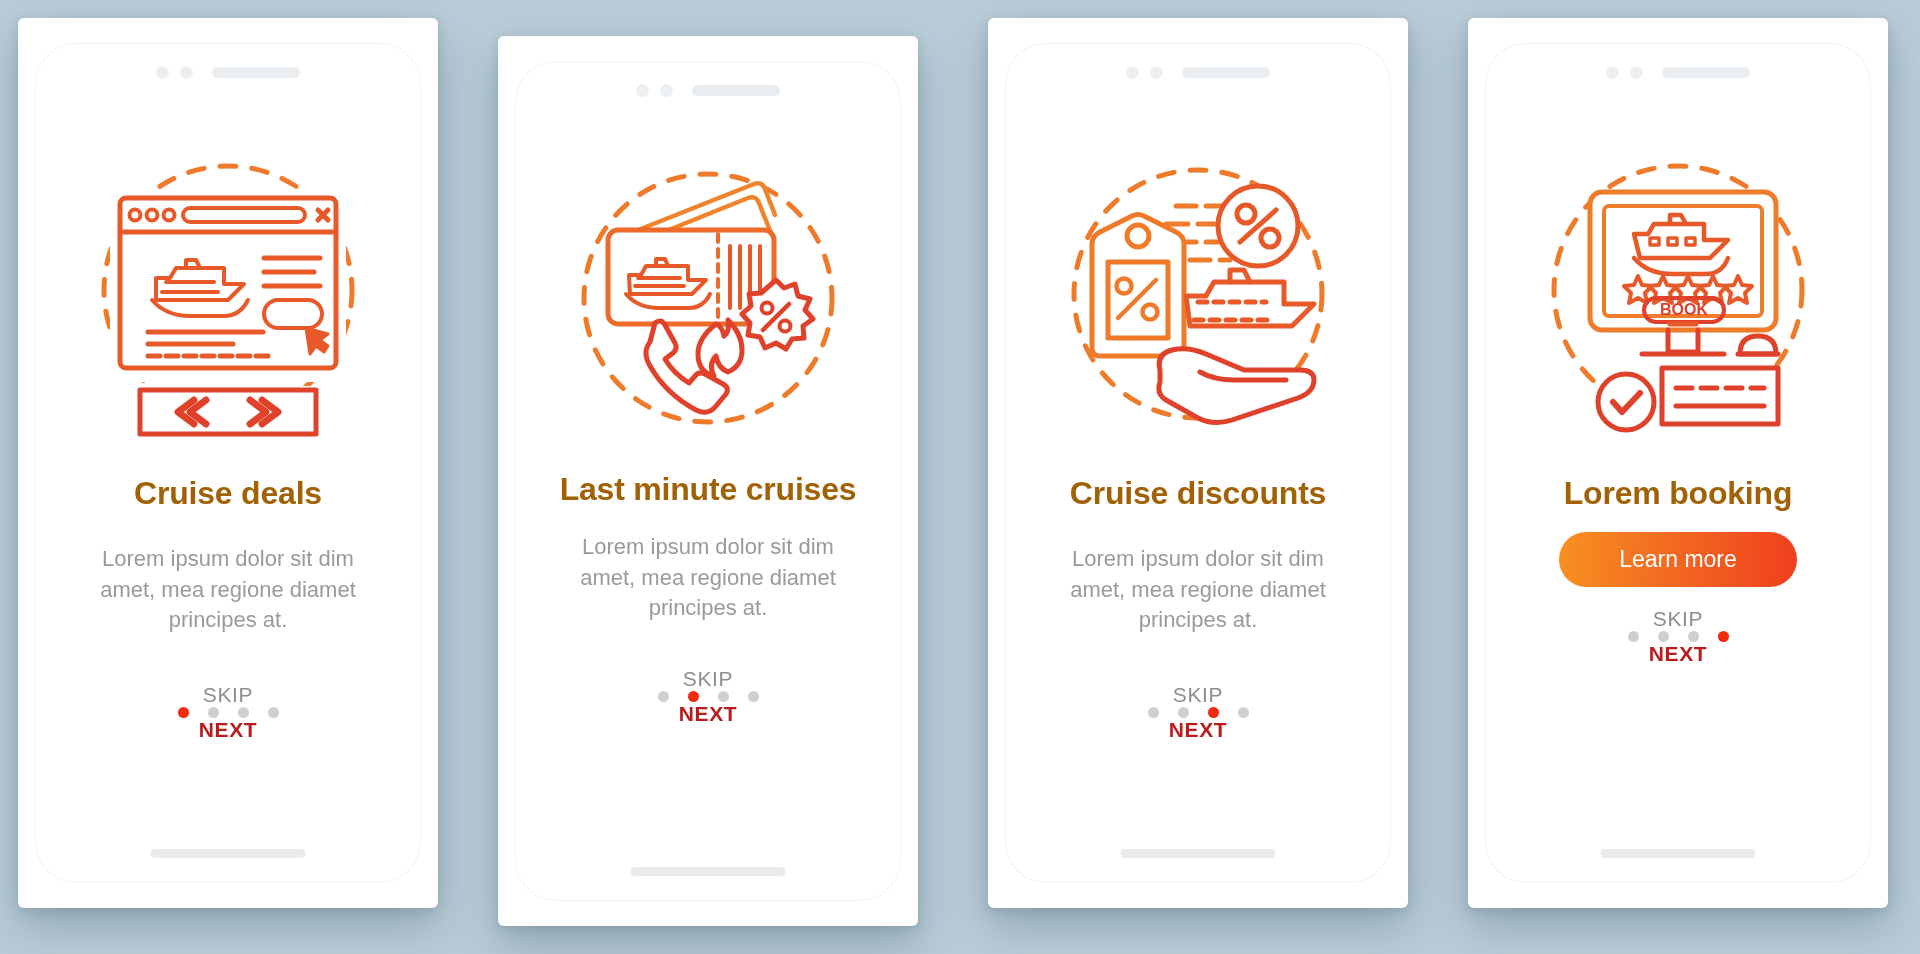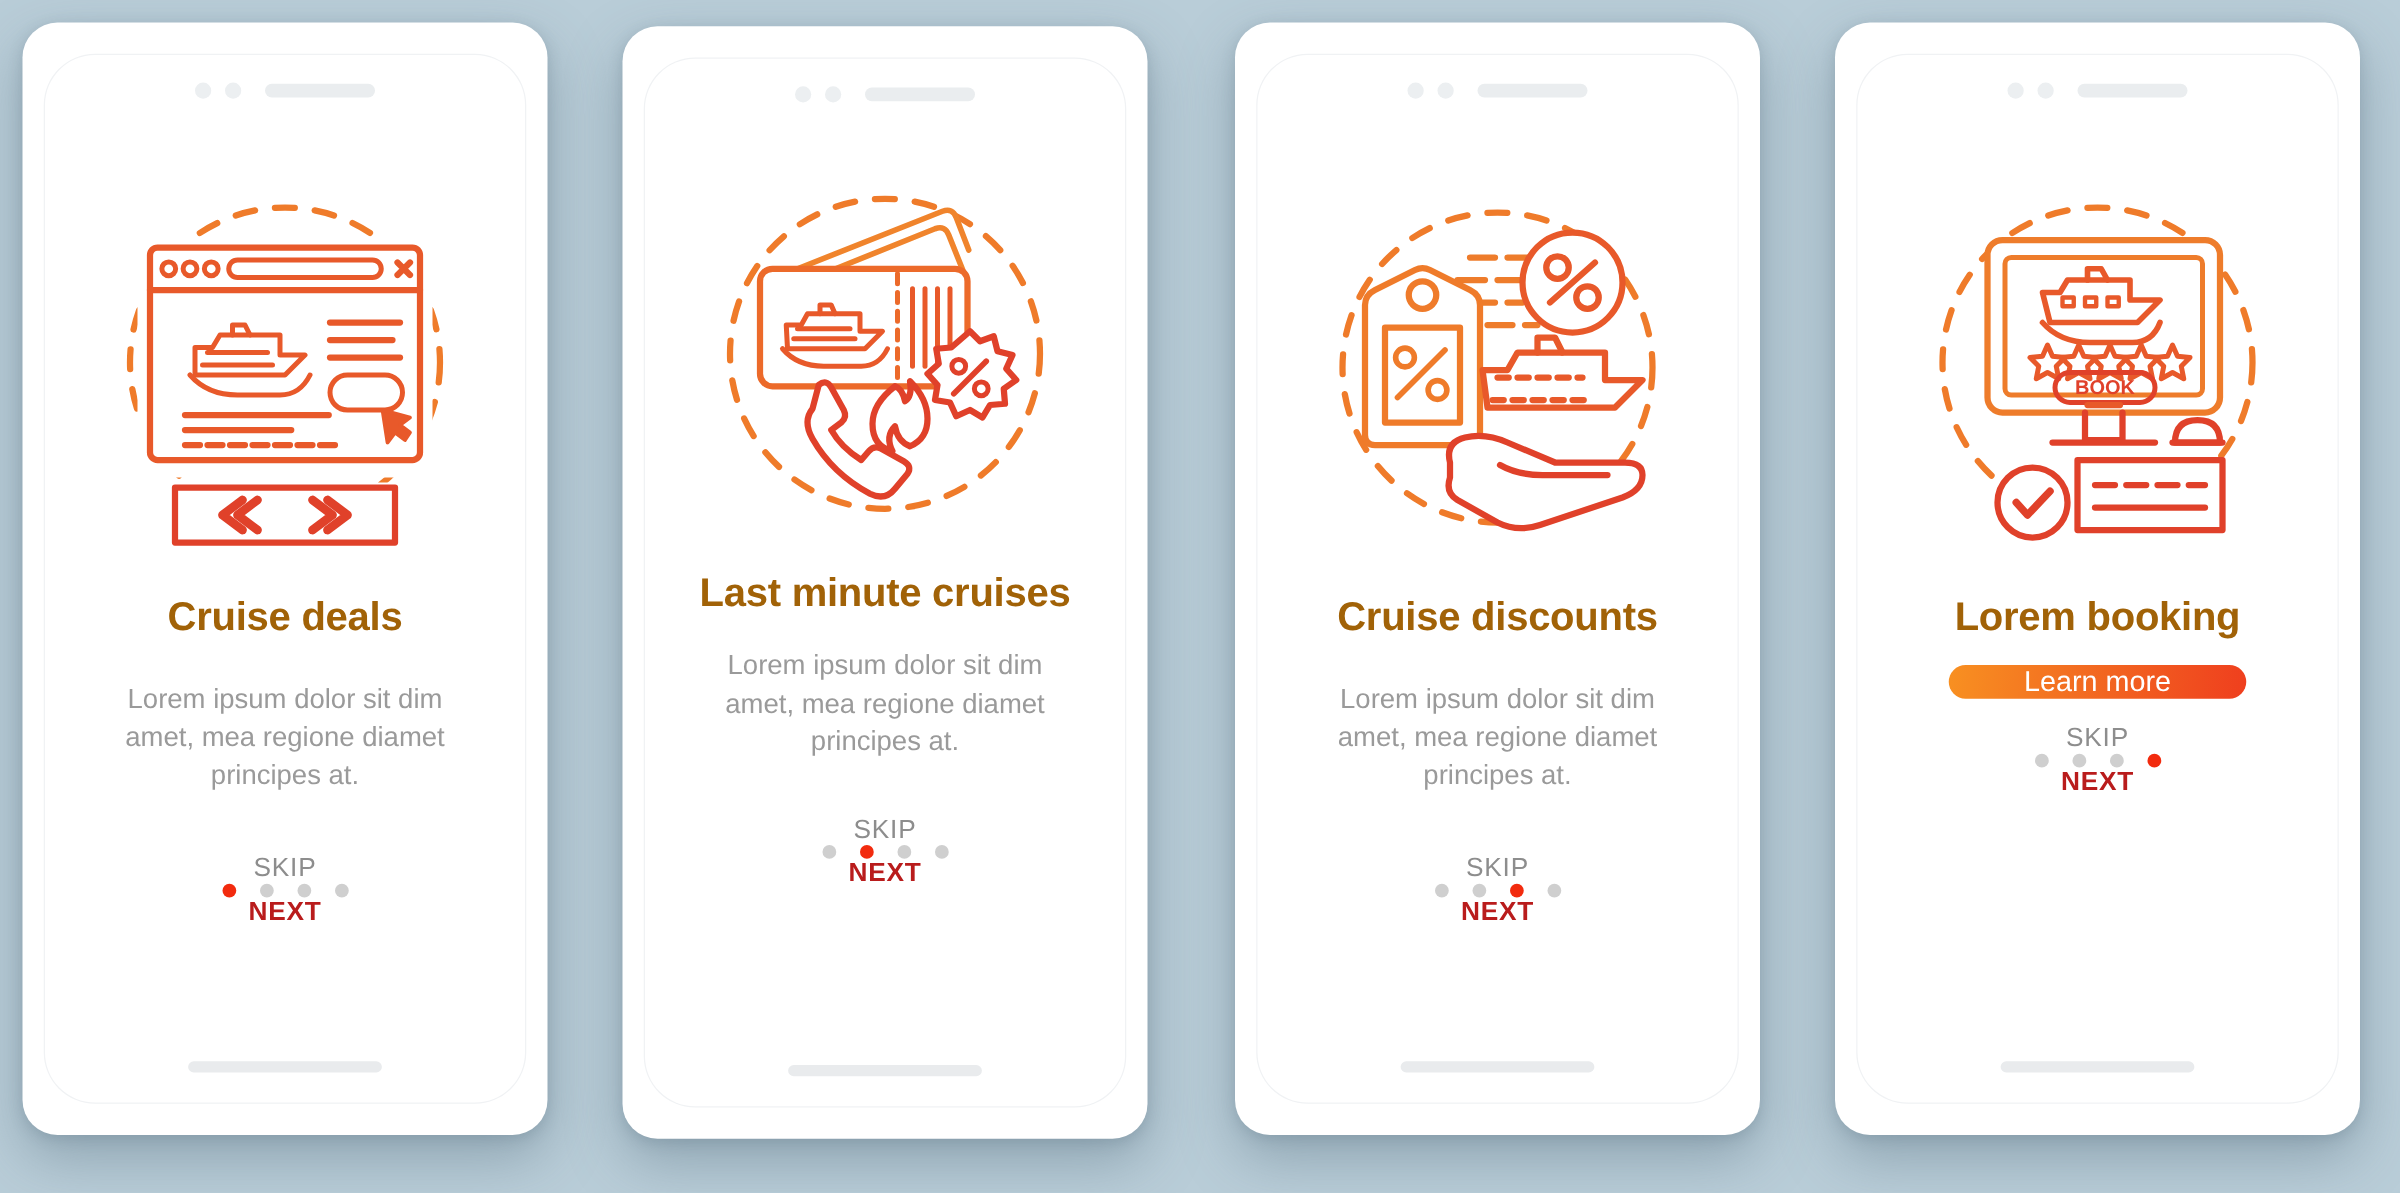--- a/index.html
+++ b/index.html
@@ -14,26 +14,26 @@
     width: 1920px; height: 954px;
     background: #b9cdd8;
   }
 
   
   .phone {
     position: absolute;
     width: 420px;
     height: 890px;
     background: #ffffff;
-    border-radius: 28px;
+    border-radius: 6px;
     box-shadow: 0 18px 44px rgba(92,116,130,0.45),
                 0 3px 10px rgba(92,116,130,0.25);
   }
   .phone.p1 { left: 18px;   top: 18px; }
-  .phone.p2 { left: 498px;  top: 21px; }
+  .phone.p2 { left: 498px;  top: 36px; }
   .phone.p3 { left: 988px;  top: 18px; }
   .phone.p4 { left: 1468px; top: 18px; }
 
   .screen {
     position: absolute;
     left: 18px; right: 18px;
     top: 26px; bottom: 26px;
     background: #ffffff;
     border-radius: 40px;
     box-shadow: 0 0 0 1px #f0f2f4;
@@ -86,21 +86,21 @@
     text-align: center;
     width: 310px;
     font-weight: 400;
   }
 
   .cta {
     border: none;
     color: #ffffff;
     font-size: 23px;
     font-weight: 400;
-    padding: 0 0;
+    padding: 14px 0;
     width: 238px;
     border-radius: 28px;
     background: linear-gradient(95deg, #f89021 0%, #f37121 38%, #ef3f1e 100%);
     cursor: pointer;
     font-family: "Liberation Sans", sans-serif;
   }
 
   .nav {
     width: 100%;
     display: flex;

